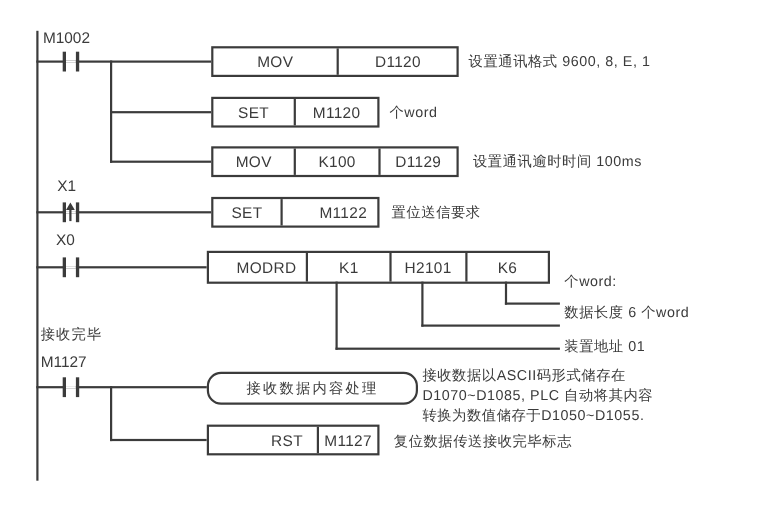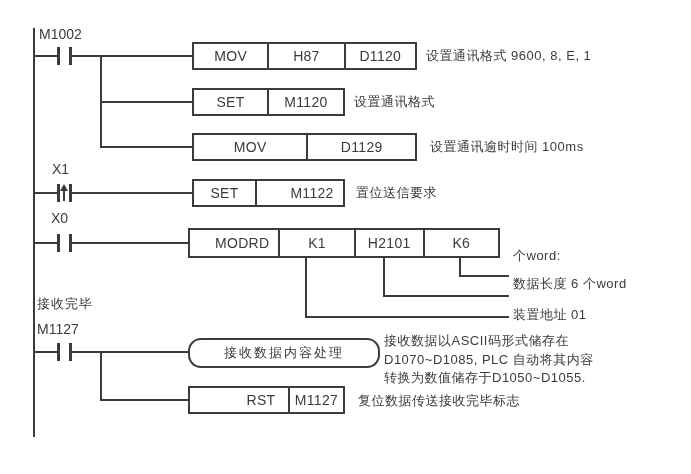--- a/index.html
+++ b/index.html
@@ -32,33 +32,33 @@
   <div class="bar" style="left:57px;top:47px;"></div>
   <div class="bar" style="left:69px;top:47px;"></div>
   <div class="lbl" style="left:39px;top:27px;">M1002</div>
 
   <div class="v" style="left:100px;top:55px;height:93px;"></div>
   <div class="h" style="left:100px;top:101px;width:92px;"></div>
   <div class="h" style="left:100px;top:146px;width:92px;"></div>
 
   <div class="ibox" style="left:192px;top:42px;width:225px;height:28px;">
     <div class="cell" style="flex:76;">MOV</div>
-    <div class="cell" style="flex:77;">H87</div>
     <div class="cell" style="flex:72;">D1120</div>
   </div>
   <div class="cmt" style="left:426px;top:49px;">设置通讯格式 9600, 8, E, 1</div>
 
   <div class="ibox" style="left:192px;top:88px;width:153px;height:28px;">
     <div class="cell" style="flex:76;">SET</div>
     <div class="cell" style="flex:77;">M1120</div>
   </div>
-  <div class="cmt" style="left:354px;top:95px;">设置通讯格式</div>
+  <div class="cmt" style="left:354px;top:95px;">个word</div>
 
   <div class="ibox" style="left:192px;top:133px;width:225px;height:28px;">
     <div class="cell" style="flex:76;">MOV</div>
+    <div class="cell" style="flex:77;">K100</div>
     <div class="cell" style="flex:72;">D1129</div>
   </div>
   <div class="cmt" style="left:430px;top:140px;">设置通讯逾时时间 100ms</div>
 
   <div class="h" style="left:33px;top:192px;width:159px;"></div>
   <div class="gap" style="left:59.5px;top:192px;width:9.5px;"></div>
   <div class="bar" style="left:57px;top:184px;"></div>
   <div class="bar" style="left:69px;top:184px;"></div>
   <div class="arrow-head" style="left:59.8px;top:184px;"></div>
   <div class="arrow-stem" style="left:63.3px;top:190px;height:11px;"></div>

